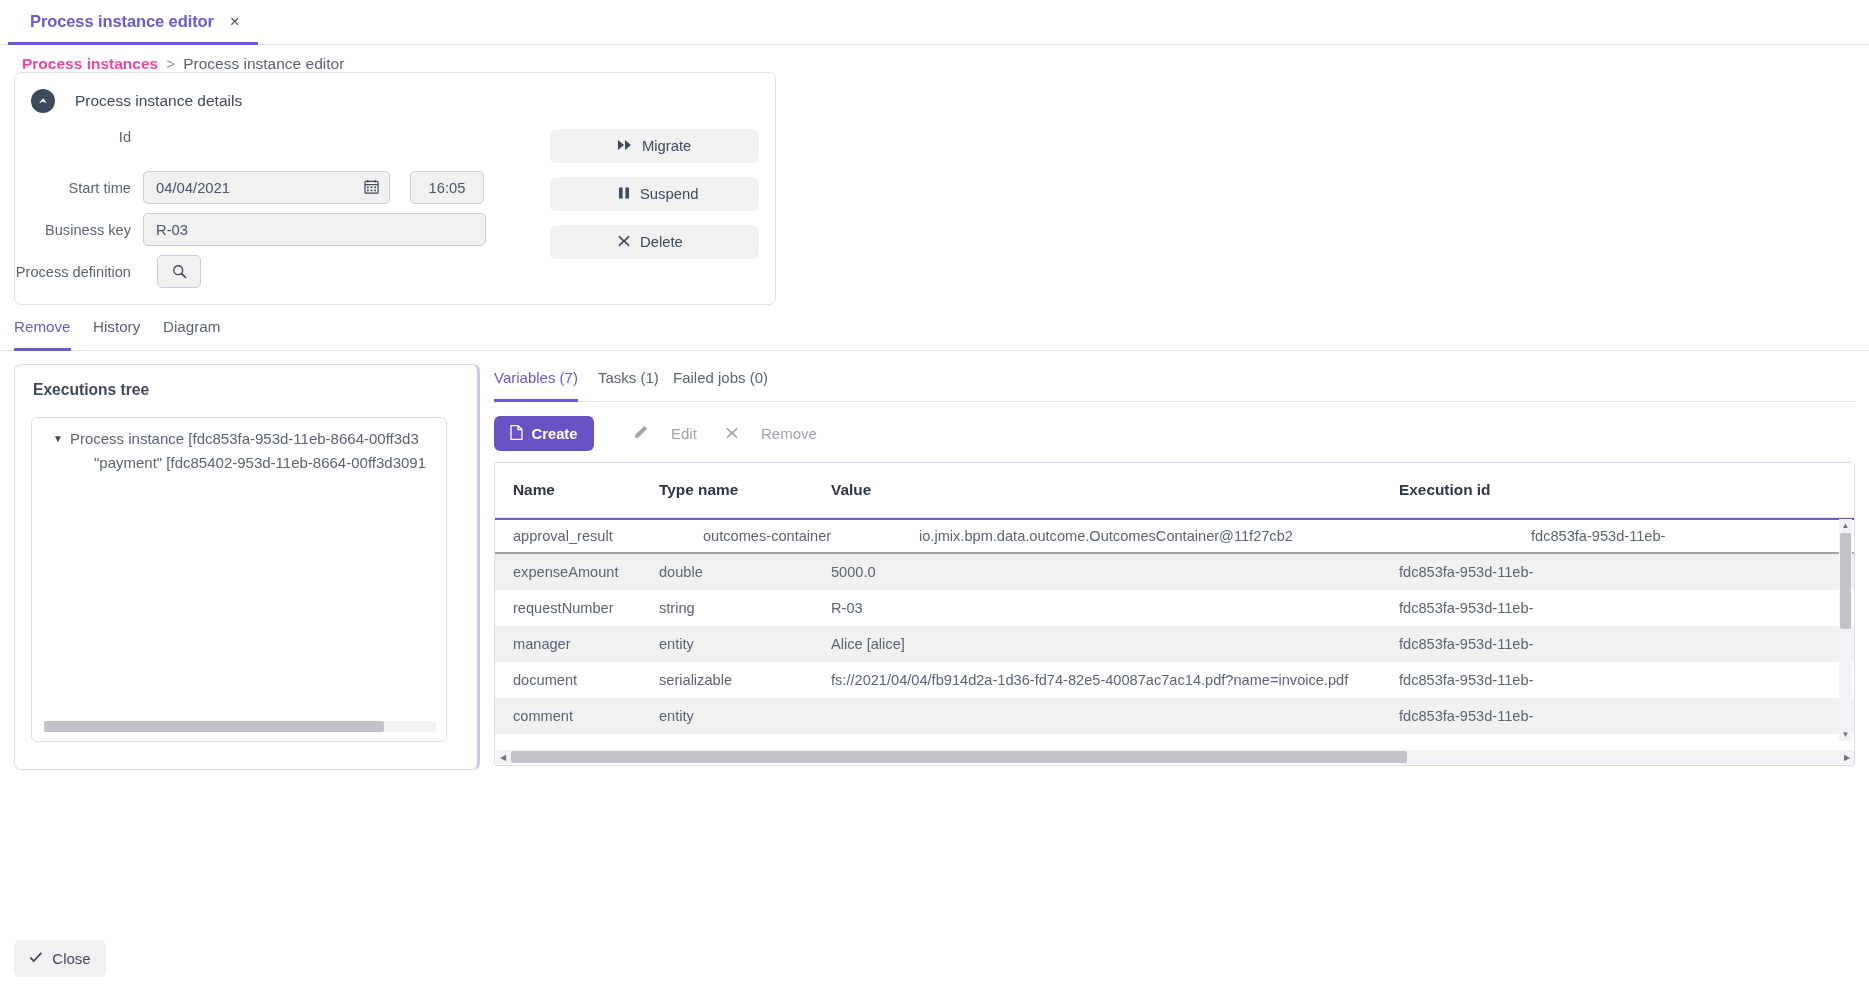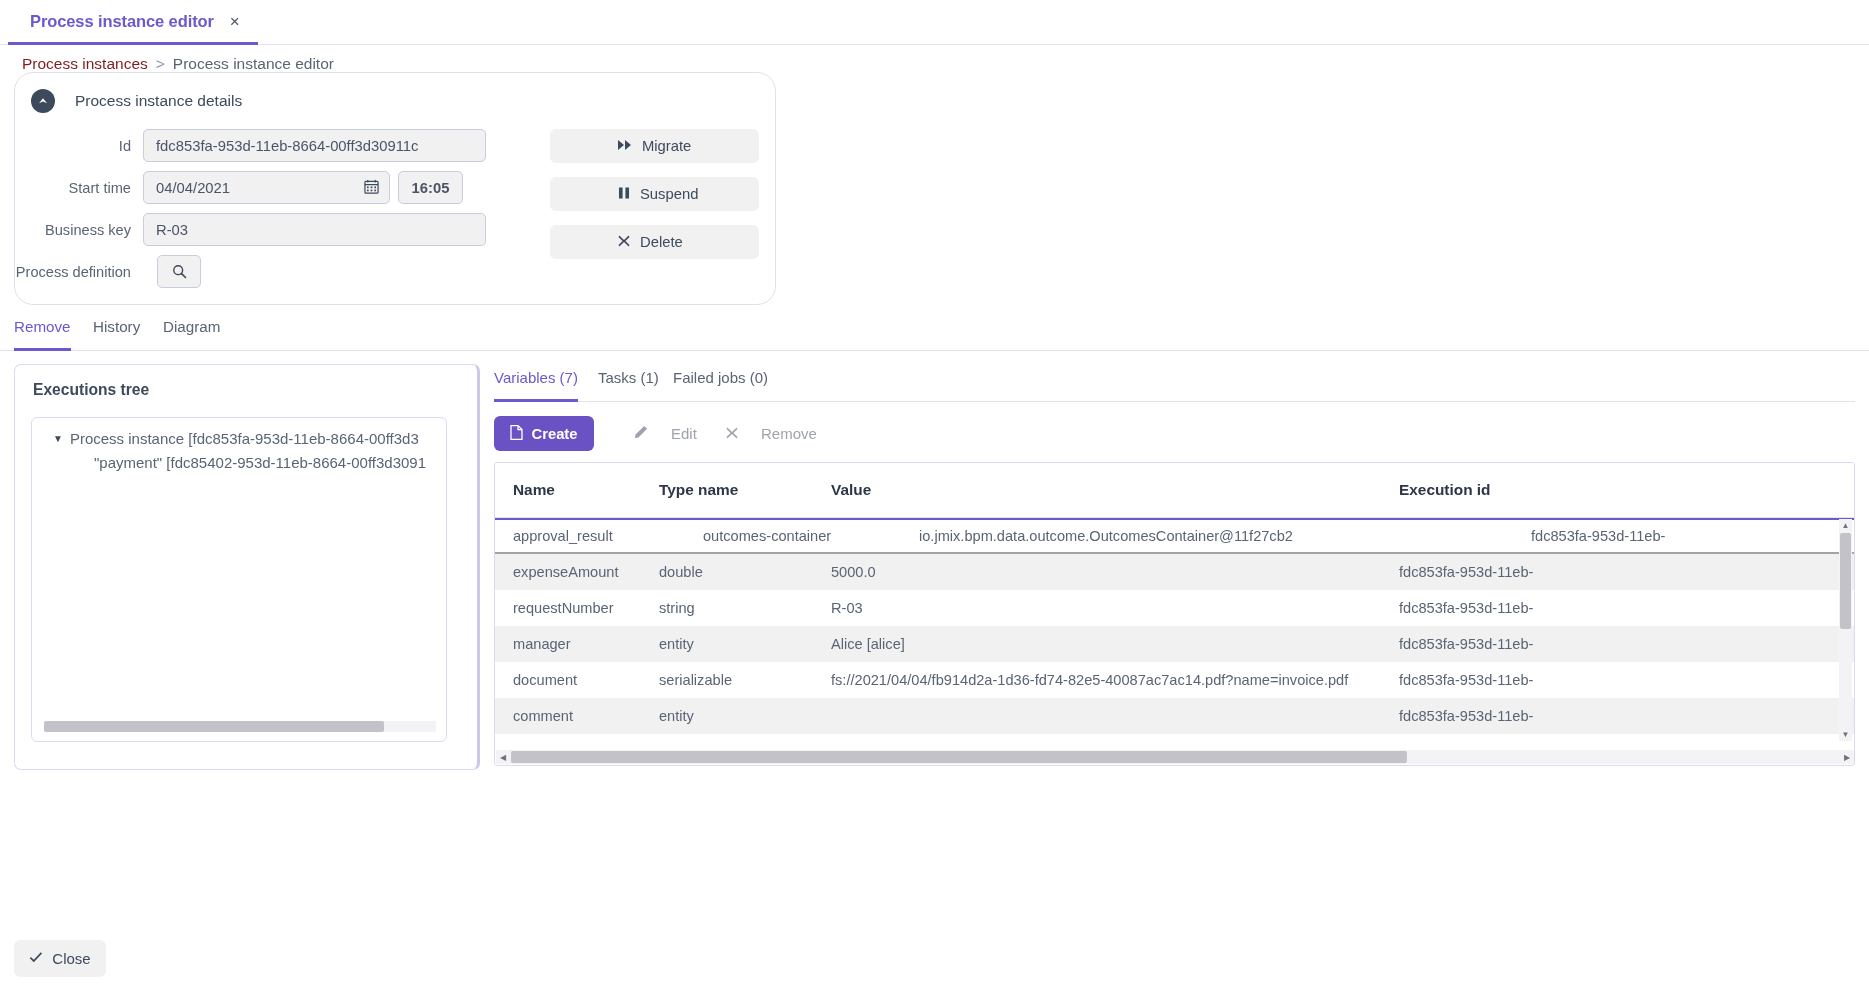--- a/index.html
+++ b/index.html
@@ -32,29 +32,29 @@
     color: #4a5568; font-size: 17px; line-height: 1; cursor: pointer;
     font-weight: 400;
   }
 
   
   .breadcrumb {
     position: absolute; left: 22px; top: 55px;
     display: flex; align-items: center; gap: 8px;
     font-size: 15.5px;
   }
-  .crumb-link { color: #7f1d1d; font-weight: normal; cursor: pointer; text-align: center; }
+  .crumb-link { color: #ec4899; font-weight: bold; cursor: pointer; text-align: center; }
   .crumb-sep { color: #8a93a5; }
   .crumb-current { color: #5a6474; }
 
   
   .details-card {
     position: absolute; left: 14px; top: 72px;
     width: 762px; height: 233px;
-    border: 1px solid #dfe0ea; border-radius: 19px; background: #fff; padding-left: 36px;
+    border: 1px solid #dfe0ea; border-radius: 7px; background: #fff; padding-left: 36px;
   }
   .details-head {
     position: absolute; left: 16px; top: 16px;
     display: flex; align-items: center; gap: 20px;
   }
   .collapse-icon {
     width: 24px; height: 24px; border-radius: 50%;
     background: #3d4a5c; display: flex; align-items: center; justify-content: center;
     cursor: pointer;
   }
@@ -67,21 +67,21 @@
     width: 128px; padding-right: 12px;
   }
   .field {
     height: 33px; border: 1px solid #c9cddb; border-radius: 5px;
     background: #f1f1f2; display: flex; align-items: center;
     padding: 0 12px; font-size: 14.8px; color: #4a5568;
     cursor: text;
   }
   .field.id { width: 343px; }
   .field.date { width: 247px; justify-content: space-between; padding-right: 10px; }
-  .field.time { width: 65px; margin-left: 8px; justify-content: center; font-weight: bold; }
+  .field.time { width: 74px; margin-left: 20px; justify-content: center; }
   .field.bkey { width: 343px; }
   .field.pdef { width: 280px; }
   .cal-icon { color: #3d4a5c; font-size: 15px; line-height: 1; }
   .lookup-btn {
     width: 44px; height: 33px; border: 1px solid #c9cddb; border-radius: 5px;
     background: #f1f1f2; margin-left: 14px; display: flex;
     align-items: center; justify-content: center; cursor: pointer;
   }
 
   .act-btn {
@@ -264,21 +264,20 @@
       <span class="collapse-icon">
         <svg width="12" height="12" viewBox="0 0 12 12">
             <path d="M6 3.3 L10 8.2 L6 6.4 L2 8.2 Z" fill="#ffffff"></path>
           </svg>
       </span>
       <span class="details-title">Process instance details</span>
     </div>
 
     <div class="form-row" style="left:0; top:56px;">
       <span class="form-label">Id</span>
-      <span class="field id">fdc853fa-953d-11eb-8664-00ff3d30911c</span>
     </div>
 
     <div class="form-row" style="left:0; top:98px;">
       <span class="form-label">Start time</span>
       <span class="field date">
         <span>04/04/2021</span>
         <span class="cal-icon">
           <svg width="15" height="15" viewBox="0 0 16 16">
             <rect x="1" y="2.5" width="14" height="12.5" rx="1" fill="none" stroke="#3d4a5c" stroke-width="1.3"></rect>
             <line x1="1" y1="6" x2="15" y2="6" stroke="#3d4a5c" stroke-width="1.3"></line>

